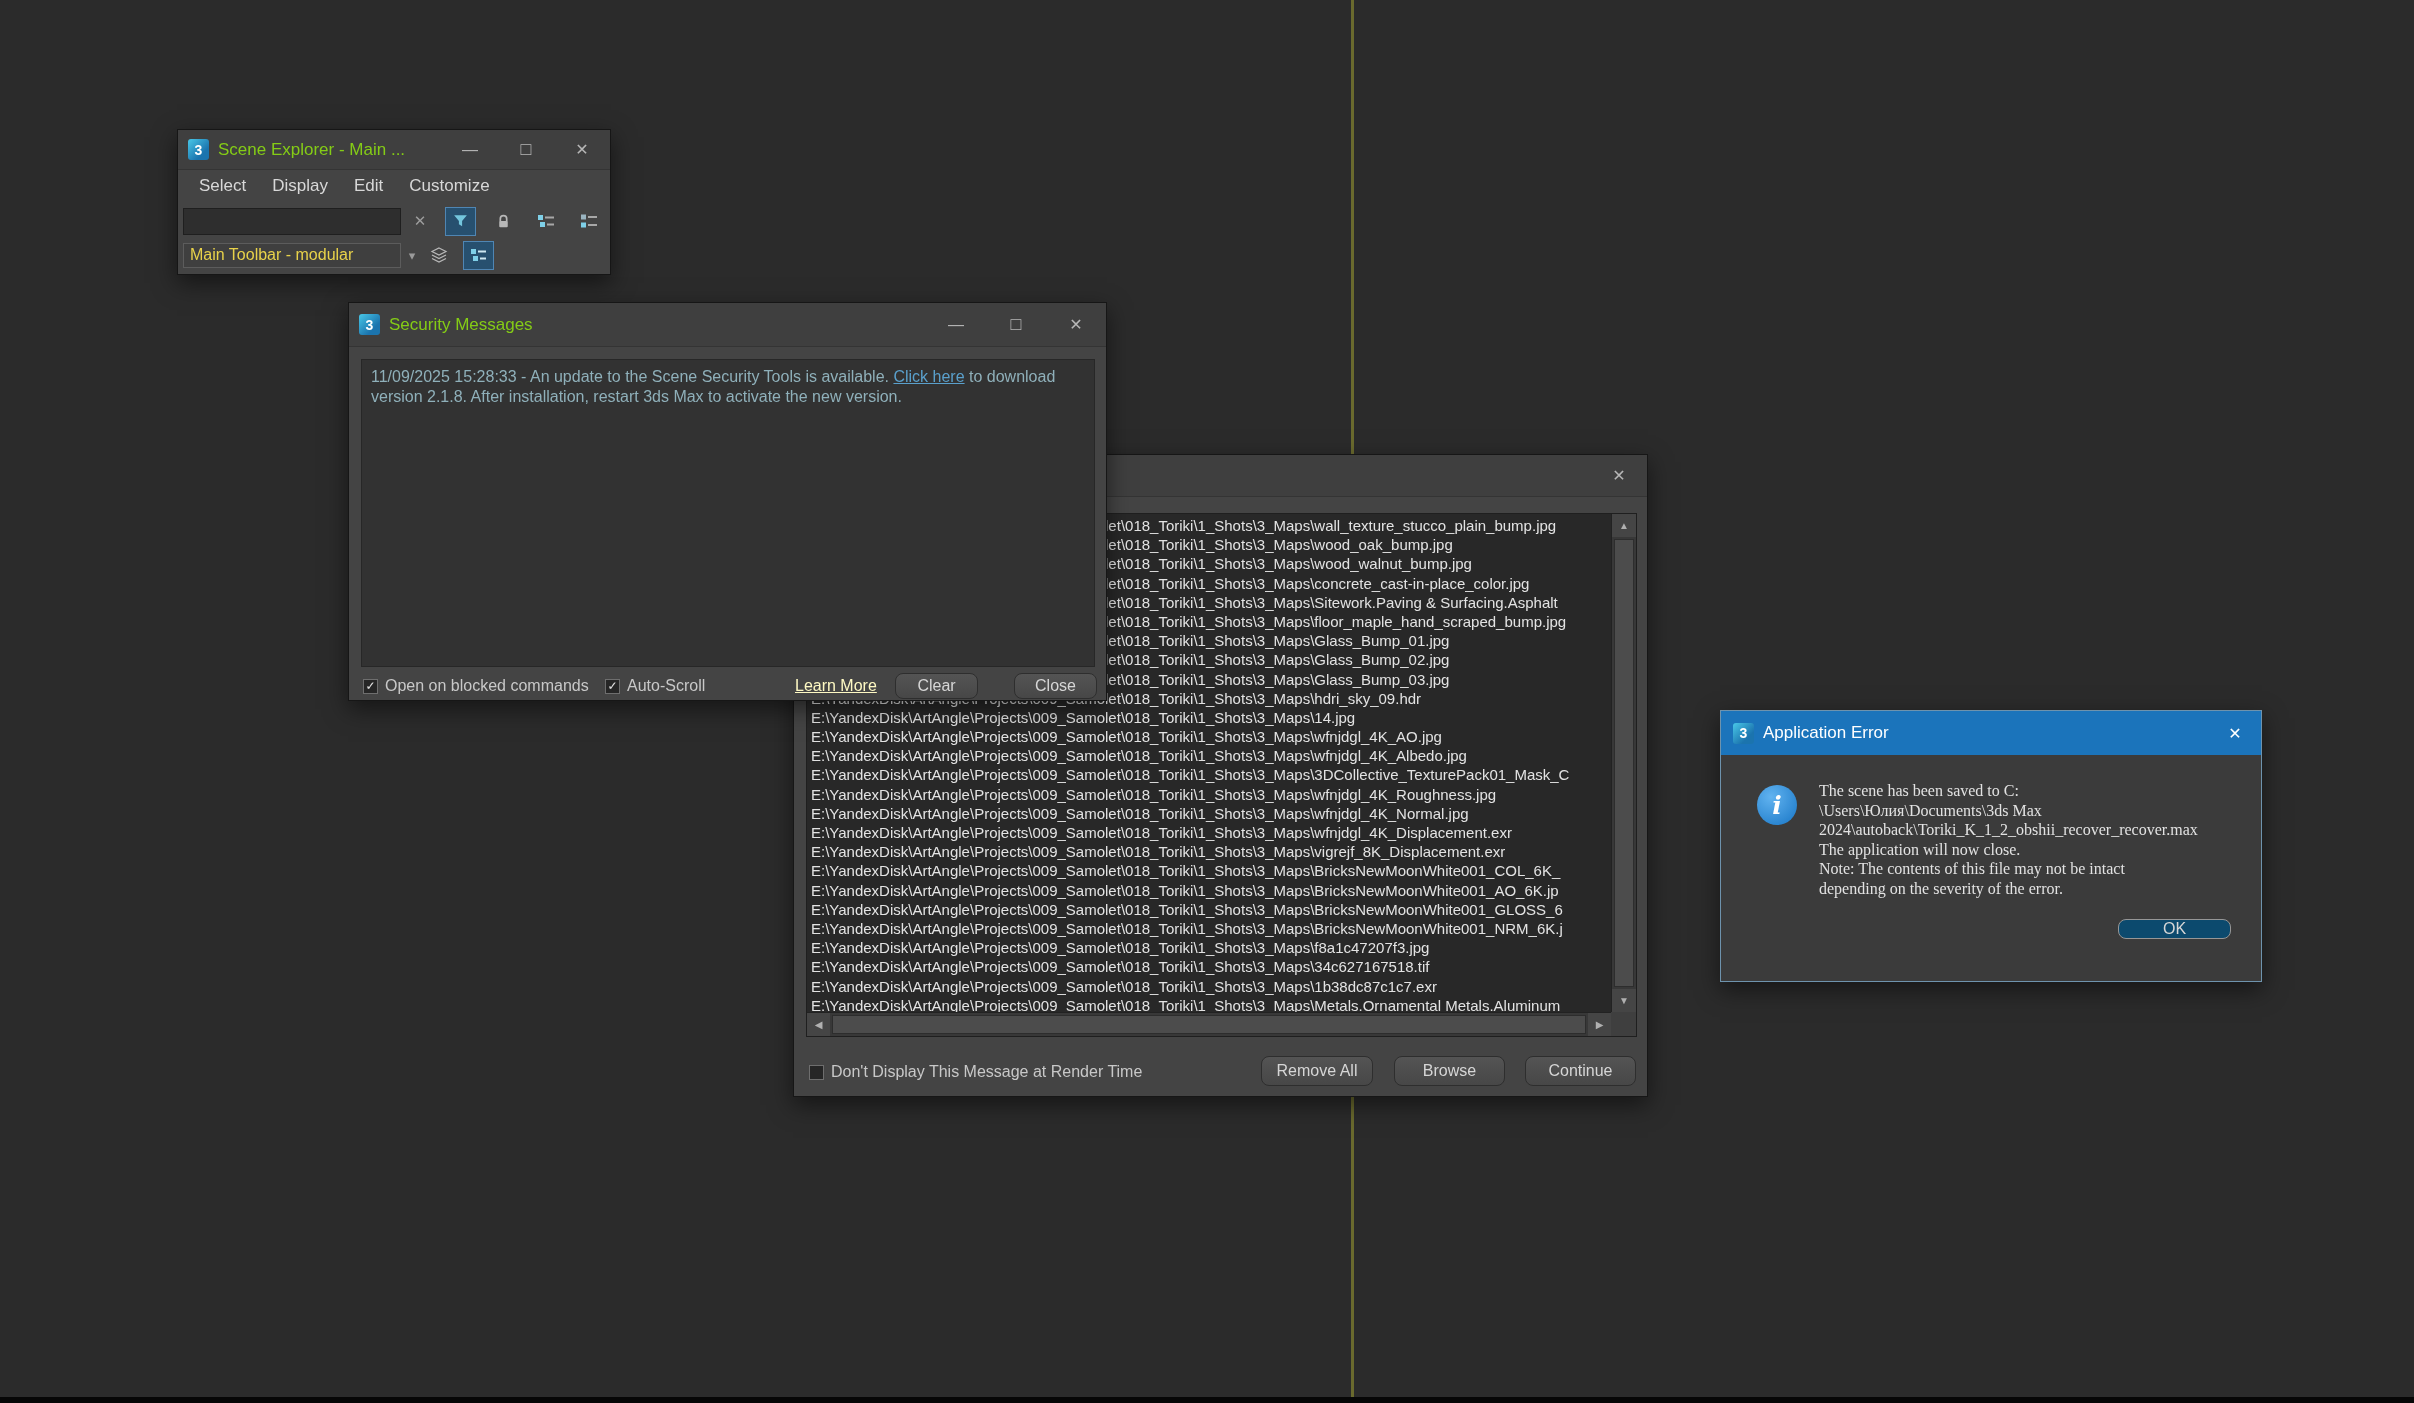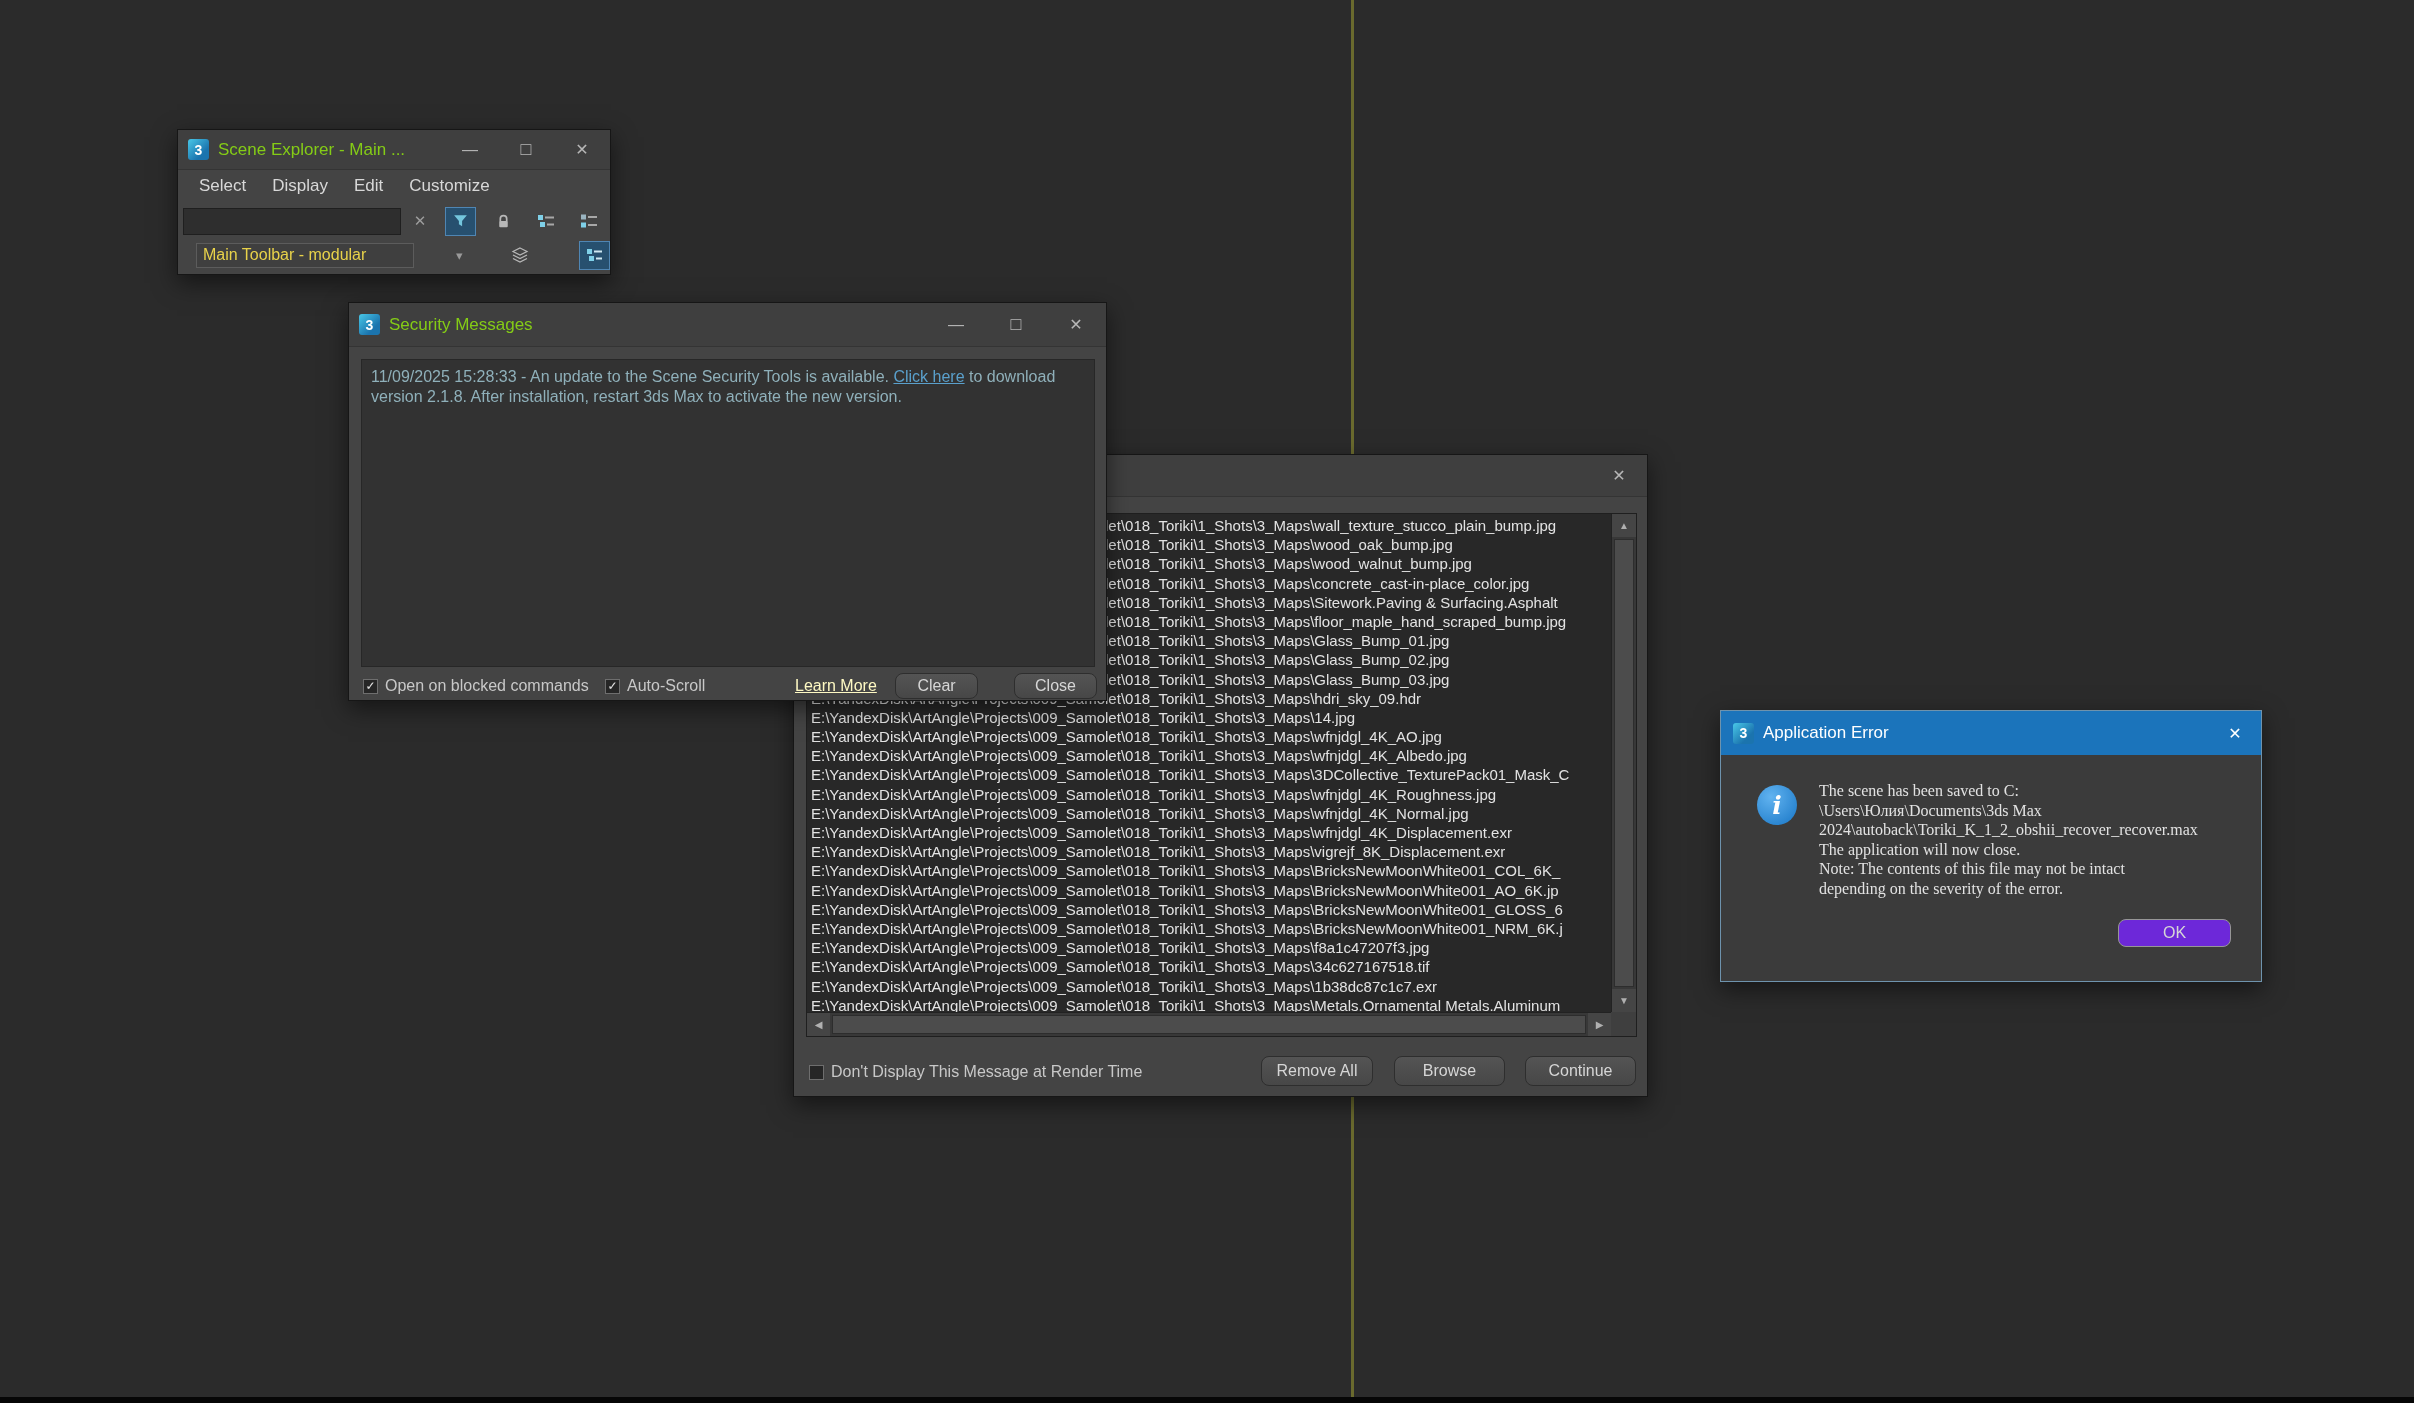--- a/index.html
+++ b/index.html
@@ -49,21 +49,21 @@
   #scene-explorer .titlebar { height:40px; }
   #scene-explorer .cap-btn { width:56px; }
   .menubar { display:flex; align-items:center; height:32px; padding-left:8px; }
   .menu-item { font-size:17px; color:#d8d8d8; padding:0 13px; }
   .se-row1 { display:flex; align-items:center; height:38px; padding-left:5px; }
   .search-input { width:218px; height:27px; background:#2e2e2e; border:1px solid #1f1f1f; color:#d8d8d8; font-size:15px; padding:0 6px; font-family:"Liberation Sans",sans-serif; }
   .tool-icon { display:flex; align-items:center; justify-content:center; }
   .clear-x { width:26px; height:27px; color:#9d9d9d; font-size:15px; margin-left:6px; }
   .icon-btn { width:31px; height:29px; display:flex; align-items:center; justify-content:center; margin-left:12px; }
   .icon-btn.highlighted { background:#27506f; border:1px solid #4f86b4; }
-  .se-row2 { display:flex; align-items:center; height:30px; padding-left:18px;justify-content:space-between; }
+  .se-row2 { display:flex; align-items:center; height:30px; padding-left:5px; }
   .toolbar-dropdown { width:218px; height:25px; border:1px solid #5c5c5c; background:#3f3f3f; color:#e8d24a; font-size:16px; display:flex; align-items:center; padding:0 6px; white-space:nowrap; overflow:hidden; }
   .dd-arrow { color:#9a9a9a; font-size:13px; margin-left:4px; width:14px; text-align:center; }
 
   
   #security { left:348px; top:302px; width:759px; height:399px; z-index:30; }
   #security .titlebar { height:44px; }
   #security .cap-btn { width:60px; }
   .sec-content {
     position:absolute; left:12px; top:56px; width:734px; height:308px;
     background:#323232; border:1px solid #272727;
@@ -105,21 +105,21 @@
   #apperror .titlebar .title { color:#ffffff; }
   #apperror .cap-btn { width:52px; color:#ffffff; }
   .info-icon {
     position:absolute; left:36px; top:74px; width:40px; height:40px; border-radius:50%;
     background:radial-gradient(circle at 35% 30%, #61b3f0, #1876c6);
     color:#ffffff; display:flex; align-items:center; justify-content:center;
     font-family:"DejaVu Serif", serif; font-style:italic; font-weight:bold; font-size:25px;
   }
   .err-msg { position:absolute; left:98px; top:70px; width:430px; font-size:16px; line-height:19.5px; color:#e2e2e2;font-family:Liberation Serif, serif; }
   .err-line { white-space:nowrap; overflow:hidden; }
-  .ok-btn { position:absolute; left:397px; top:208px; width:113px; height:28px; background:#6d28d9; border:1px solid #969696; }
+  .ok-btn { position:absolute; left:397px; top:208px; width:113px; height:20px; background:#0c4a6e; border:1px solid #969696; }
 
   svg { display:block; }
 </style>
 </head>
 <body>
 
 <div class="grid-line"></div>
 <div class="bottom-strip"></div>
 
 <section class="window" id="scene-explorer">

